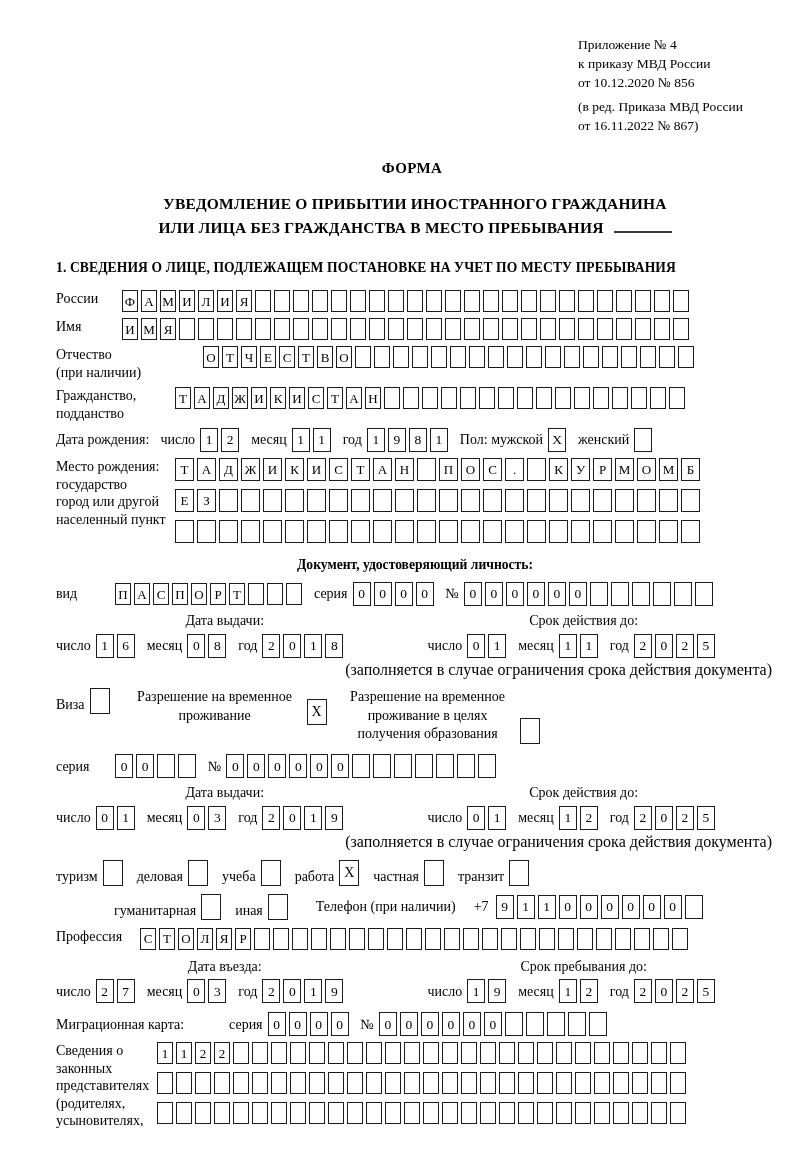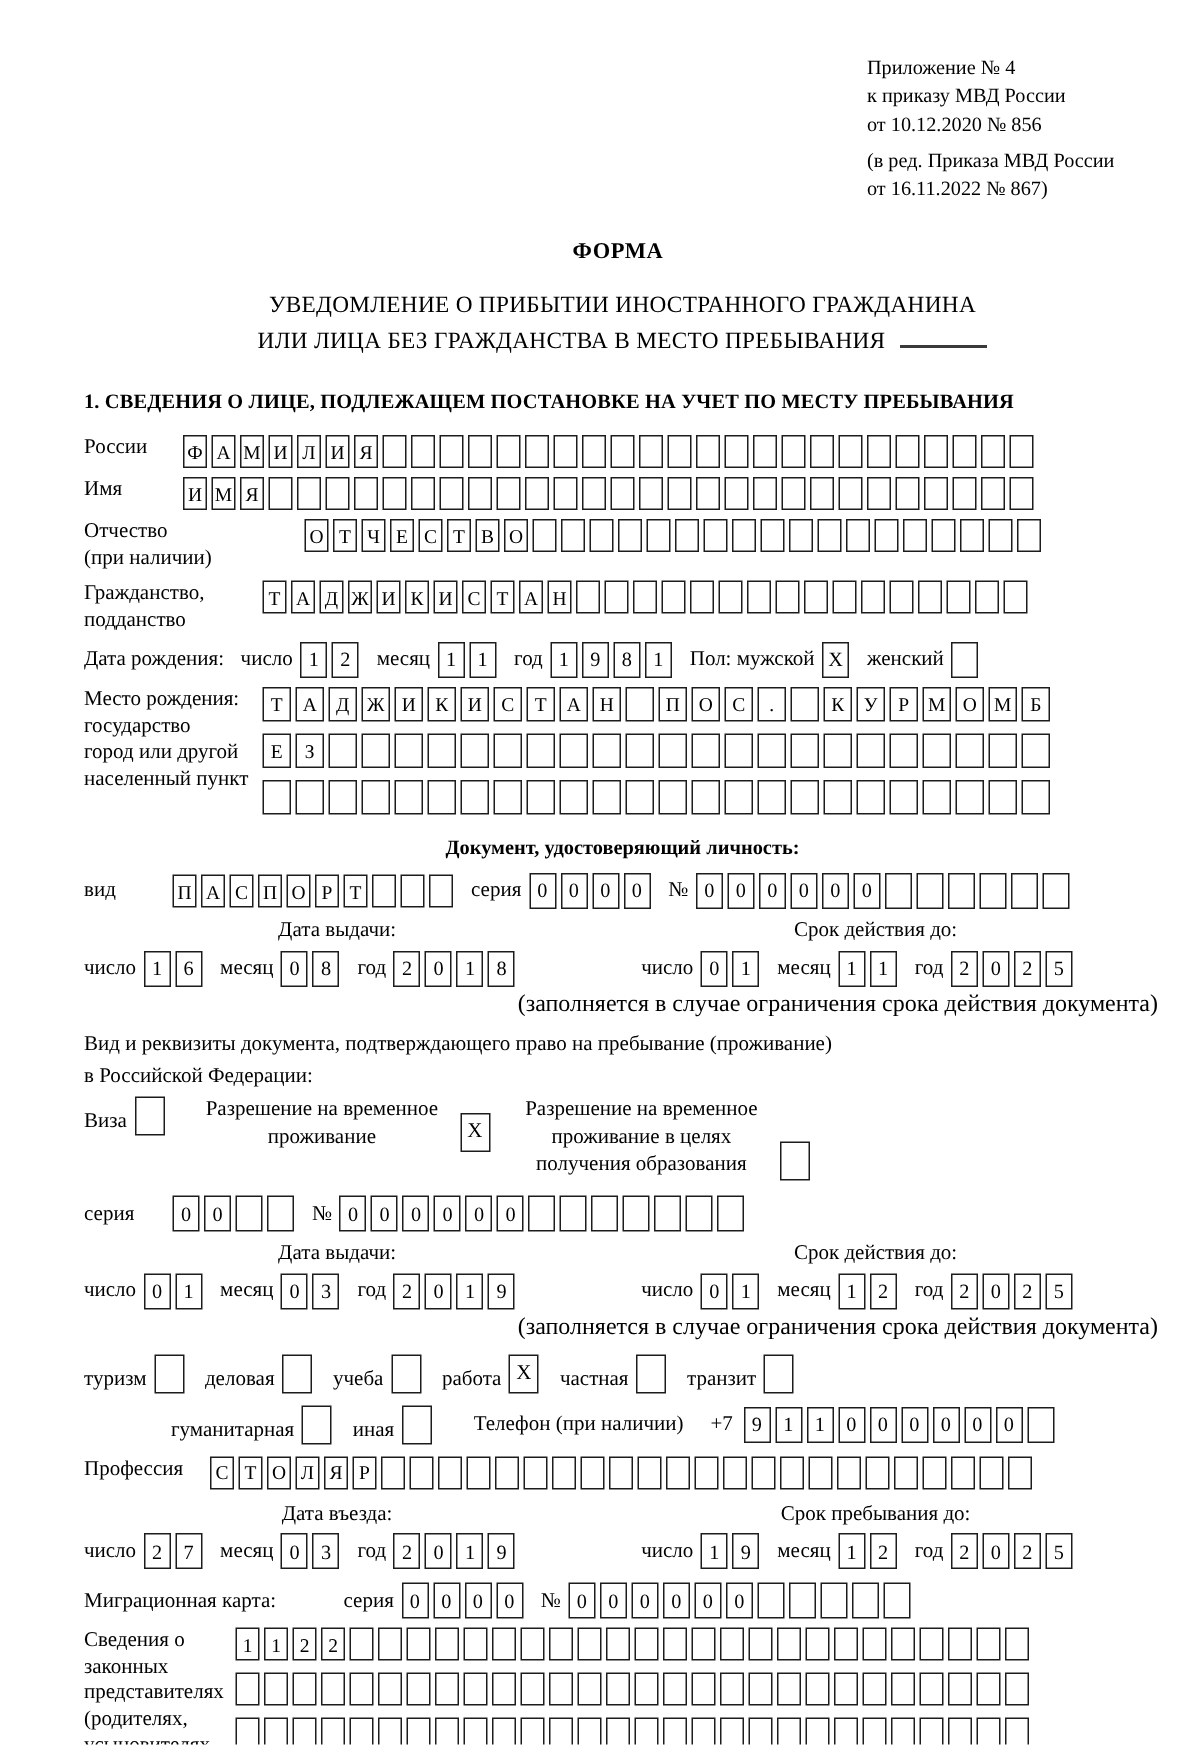--- a/index.html
+++ b/index.html
@@ -10,21 +10,21 @@
     font-size:14px;line-height:1.25;
   }
   .page{padding:36px 26px 0 56px;position:relative}
 
   
   .hdr{margin-left:auto;width:196px;font-size:13.5px;line-height:1.4}
   .hdr div{white-space:nowrap}
   .hdr .gap{height:5px}
   .forma{font-weight:bold;text-align:center;padding-right:6px;margin:24px 0 14px;font-size:15px;letter-spacing:.4px}
 
-  .title{text-align:center;font-weight:normal;font-size:15.5px;line-height:1.55;letter-spacing:.2px}
+  .title{text-align:center;font-weight:bold;font-size:15.5px;line-height:1.55;letter-spacing:.2px}
   .blank-line{display:inline-block;width:58px;border-bottom:2px solid #3a3a3a;height:.95em;margin-left:10px;vertical-align:baseline}
   .sec{font-weight:bold;font-size:13.6px;margin:20px 0 13px;letter-spacing:.1px}
 
   .row{display:flex;align-items:flex-start;margin-bottom:6px}
   .t{white-space:nowrap}
   .lbl{flex:none}
   .lbl span{display:block}
   .w64{width:66px}.w118{width:119px}.w146{width:147px}.w84{width:84px}.w100{width:101px}
   .cells{display:flex;flex:none}
   .cell{flex:none;width:16px;height:22px;border:1.6px solid #1c1c1c;margin-right:3px;
@@ -423,24 +423,20 @@
             <span class="cell m">2</span>
             <span class="cell m">0</span>
             <span class="cell m">2</span>
             <span class="cell m">5</span>
           </span>
       </div>
     </div>
   </div>
   <div class="note">(заполняется в случае ограничения срока действия документа)</div>
 
-  <div style="margin-bottom:4px">
-    <div>Вид и реквизиты документа, подтверждающего право на пребывание (проживание)</div>
-    <div style="margin-top:4px">в Российской Федерации:</div>
-  </div>
 
   <div class="visa-row">
     <div class="cbitem">
       <span class="t">Виза</span>
       <span class="cells">
           <span class="cell cb"></span>
         </span>
     </div>
     <div class="cbitem" style="margin-left:18px">
       <span class="cblbl" style="width:168px;margin-right:8px">Разрешение на временное проживание</span>

